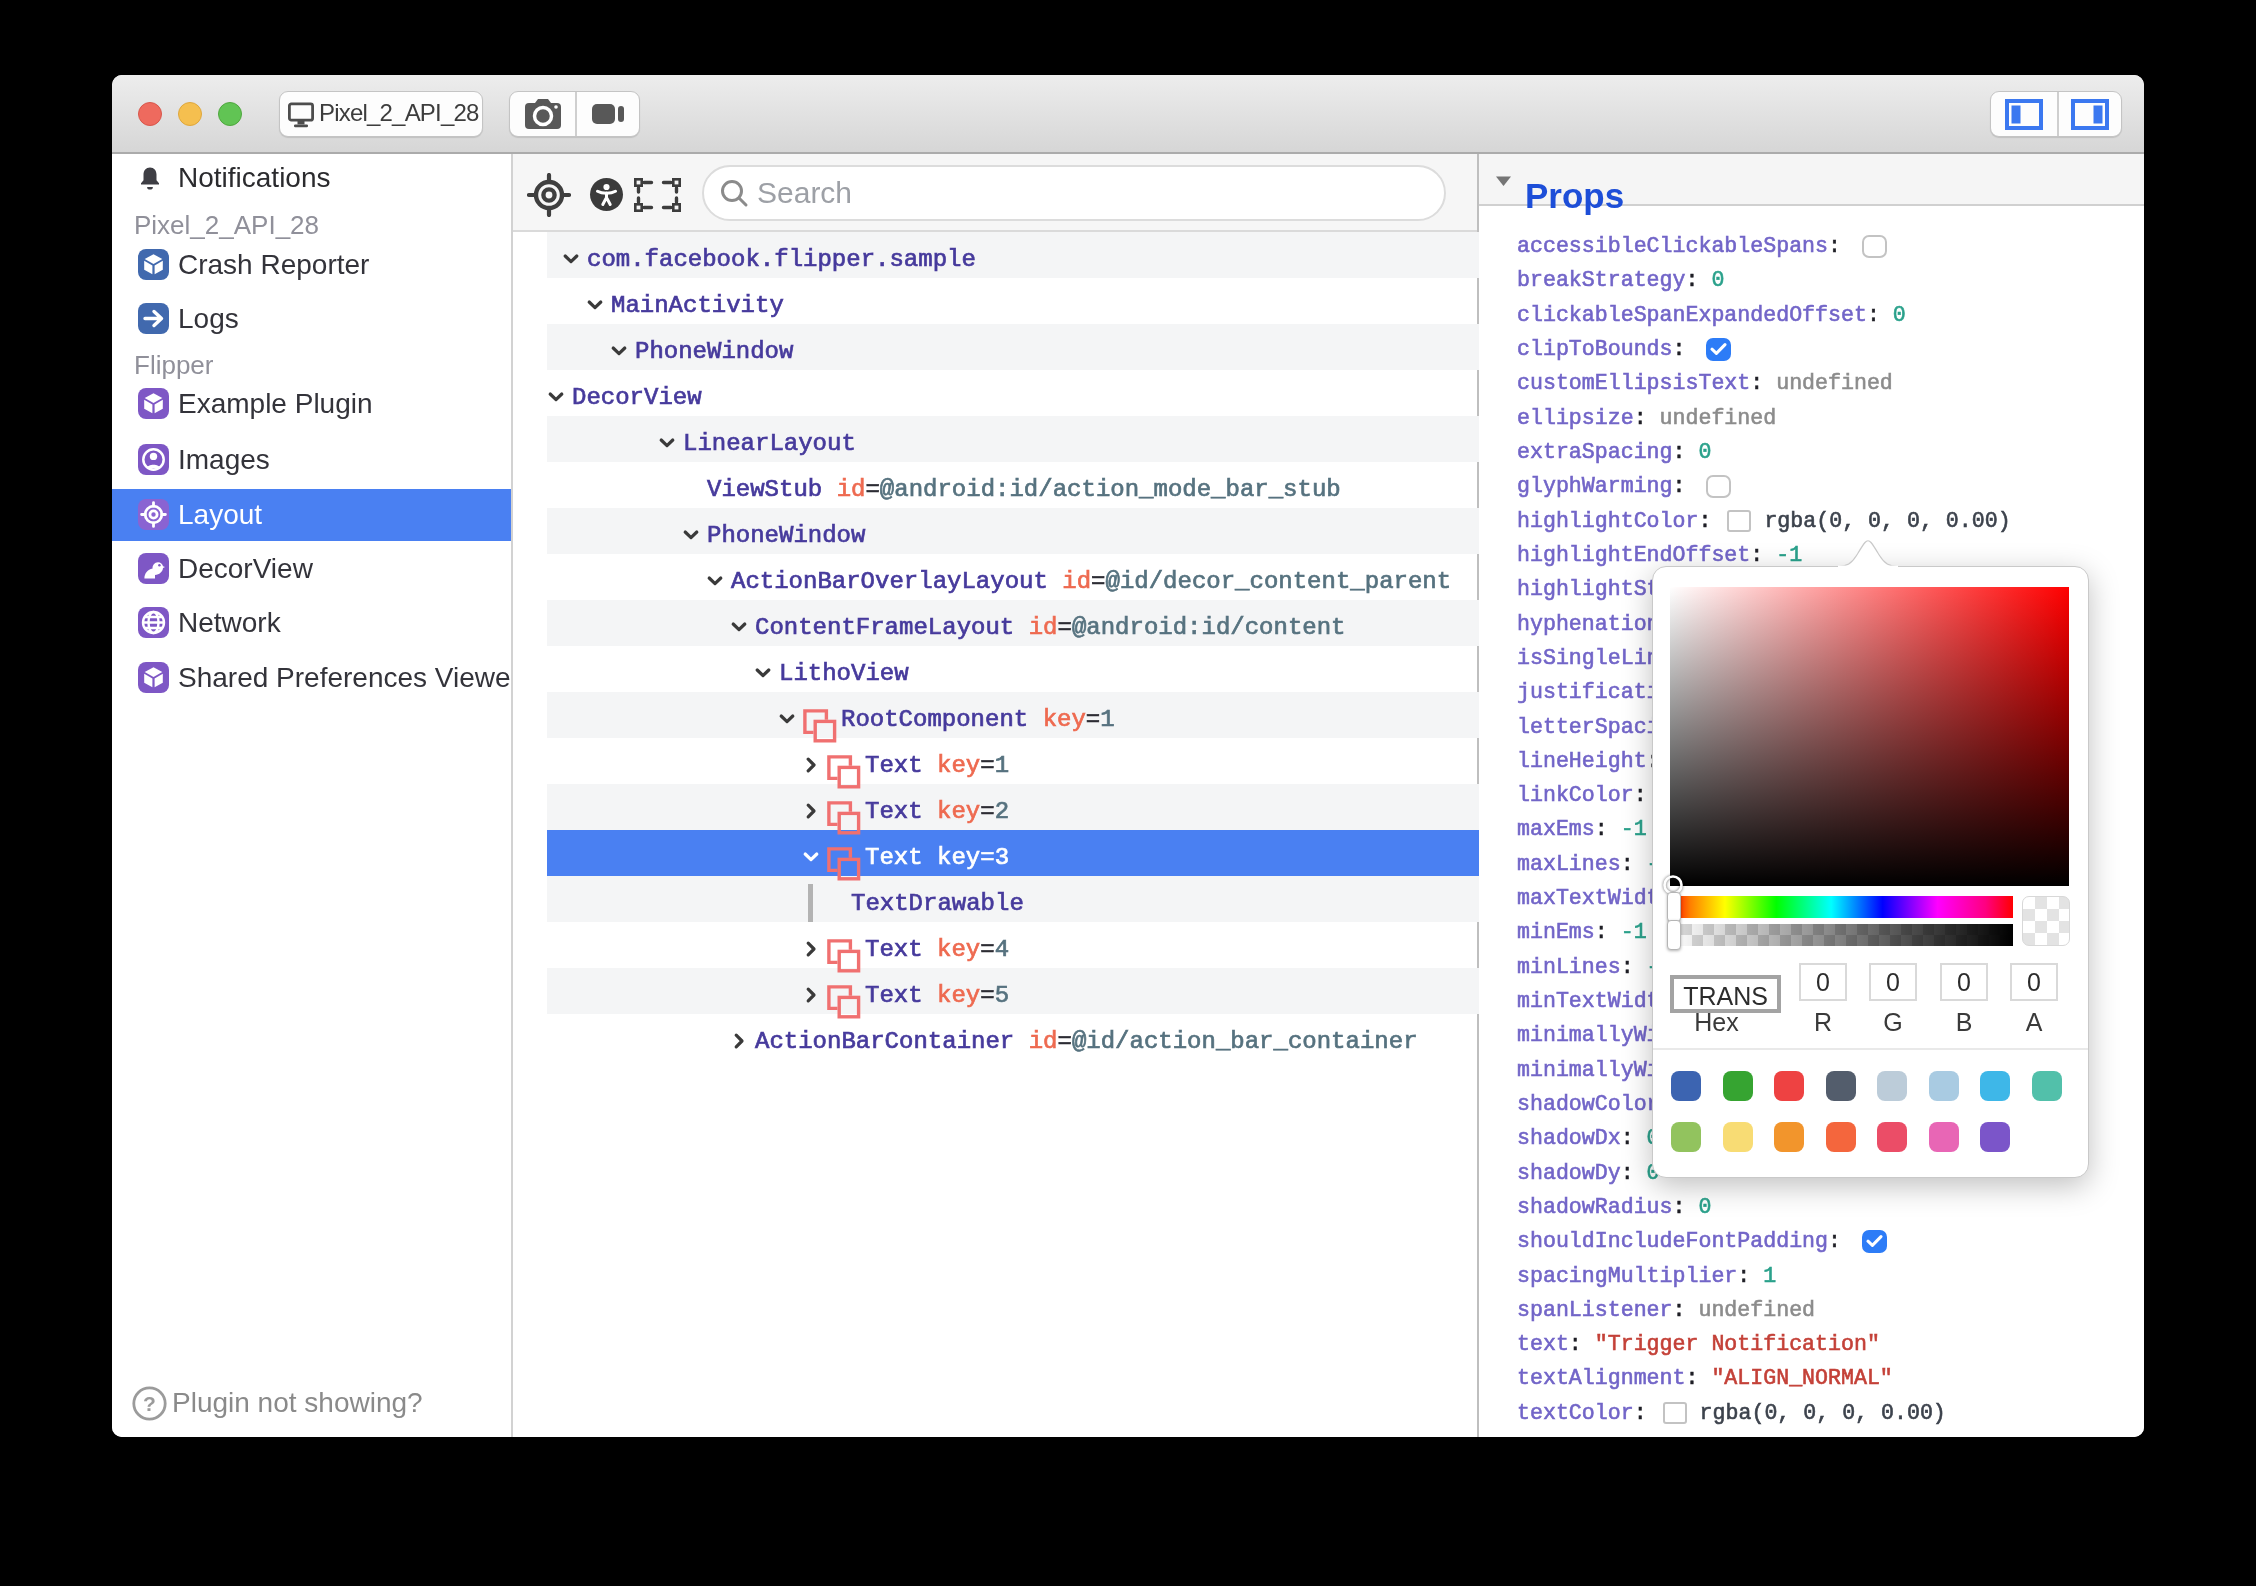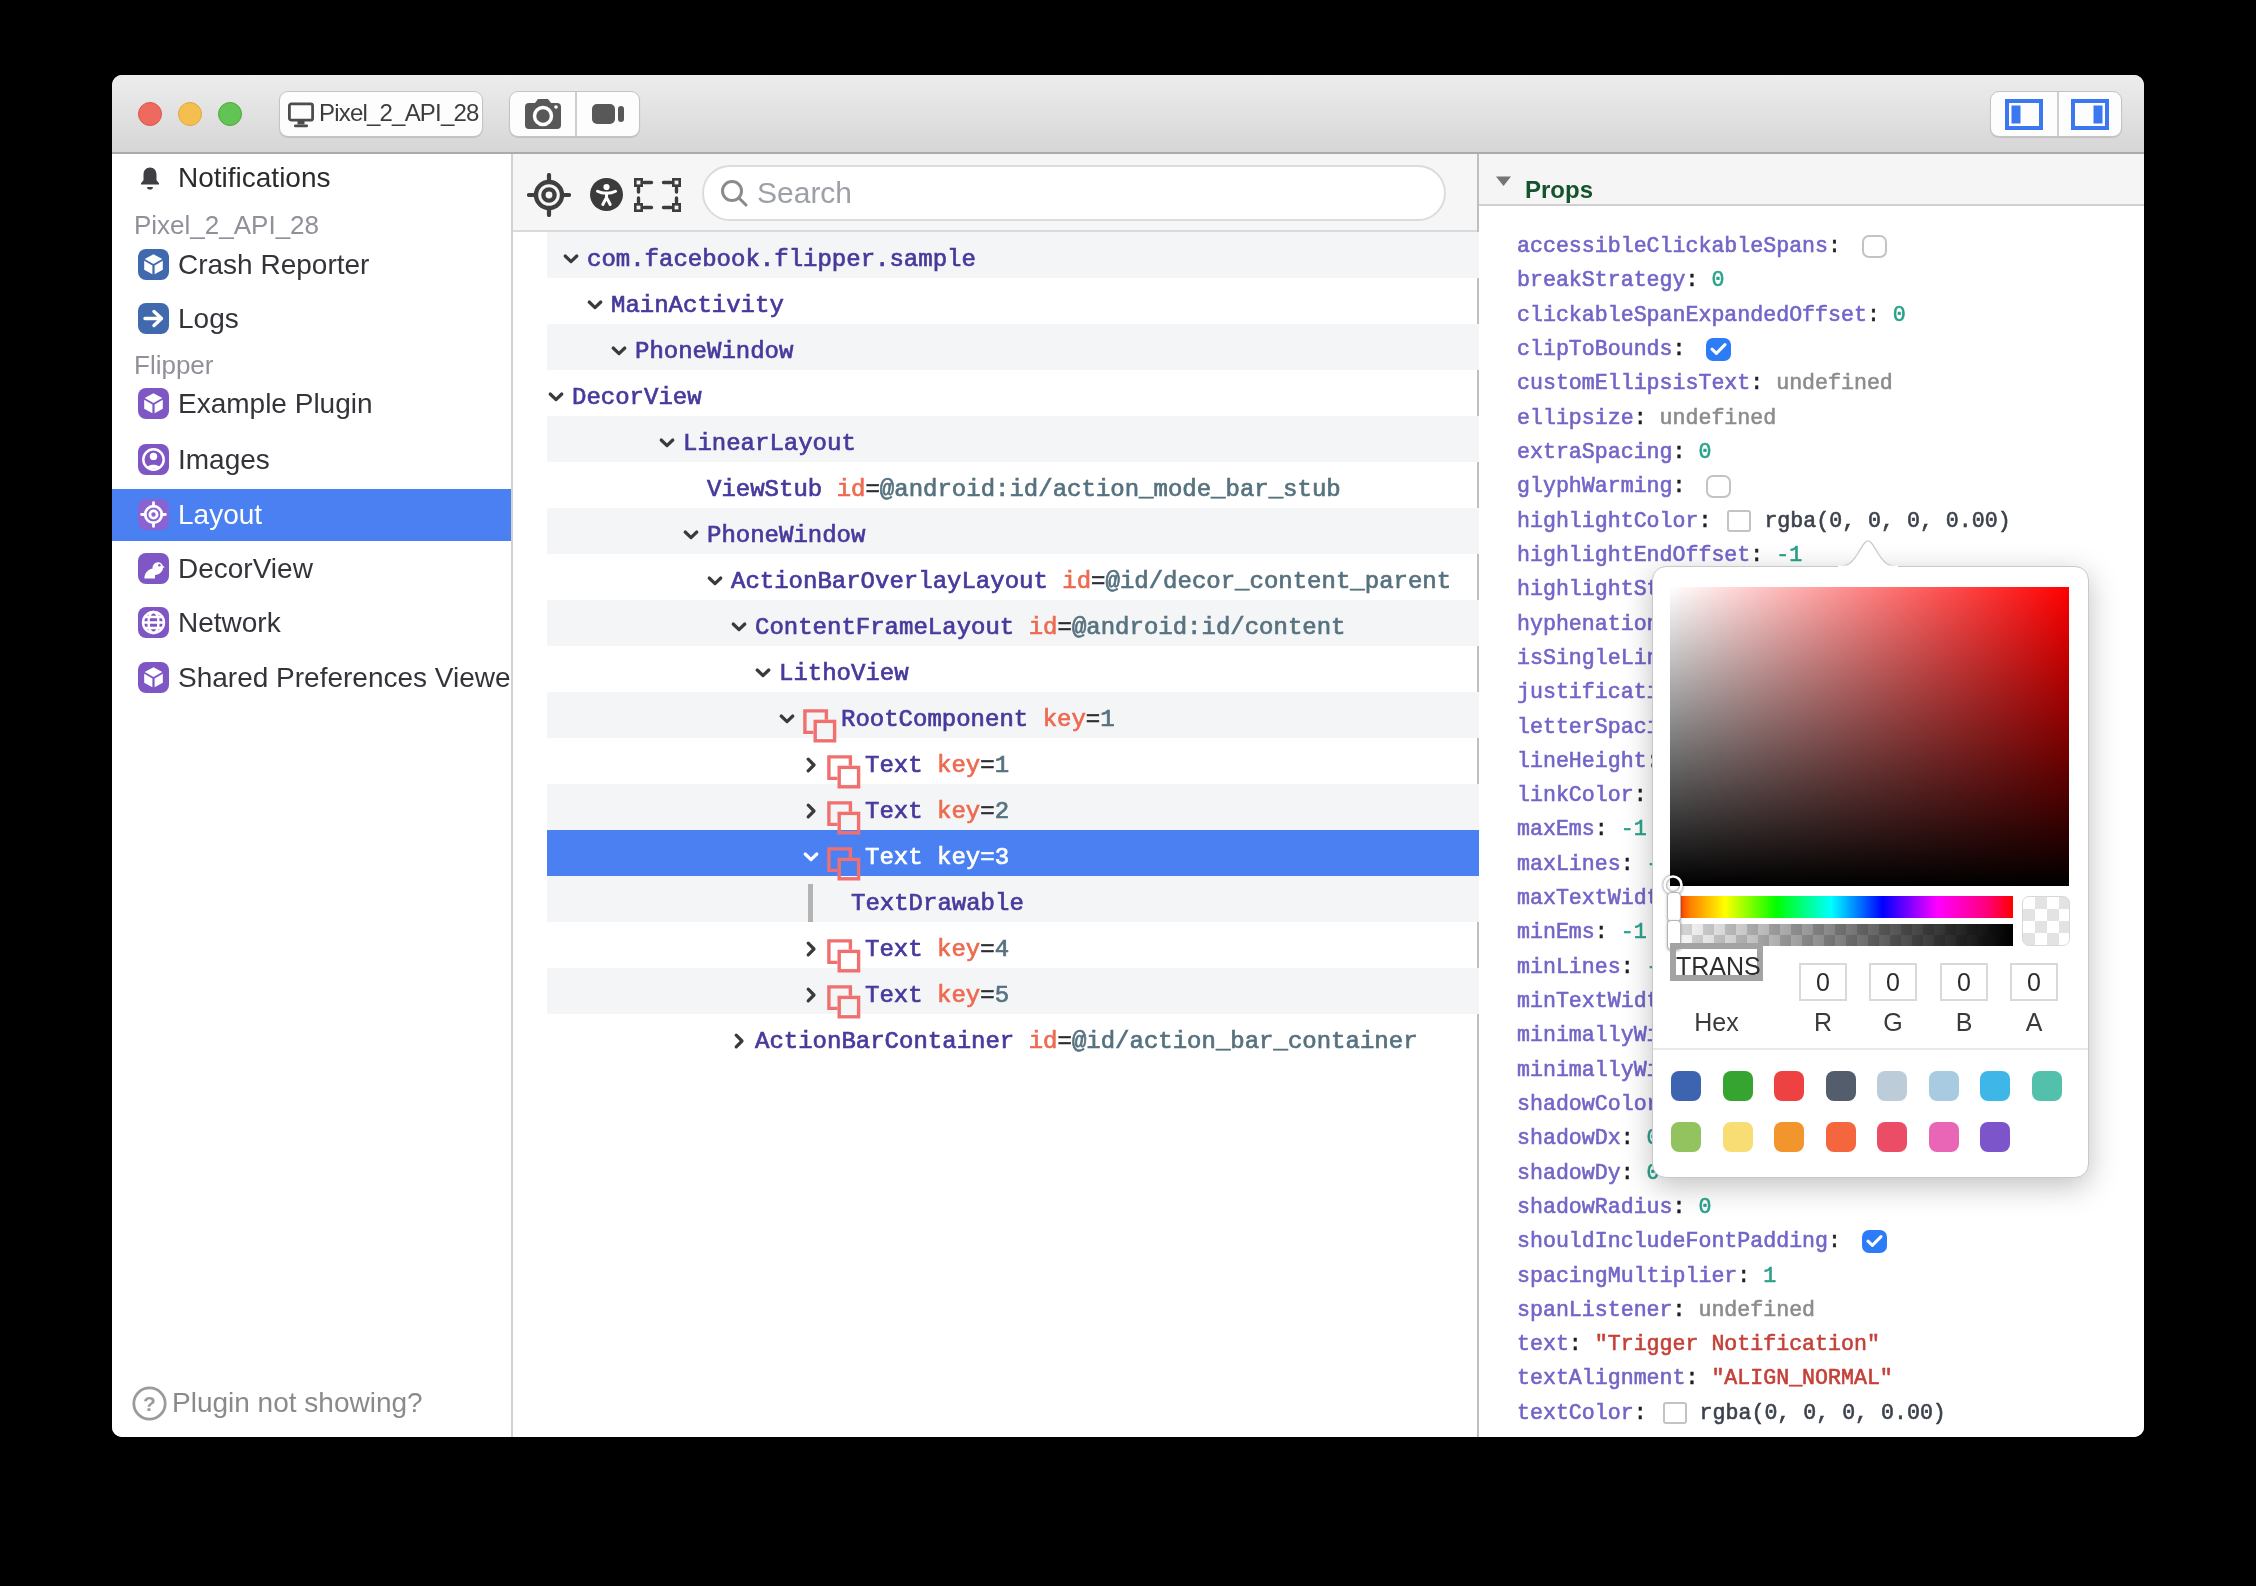--- a/index.html
+++ b/index.html
@@ -359,21 +359,21 @@
           </svg>
           <span class="name">ActionBarContainer <span class="attr">id</span><span class="eq">=</span><span class="val">@id/action_bar_container</span></span>
         </div>
     </div>
   </div>
   <div id="props">
     <div id="phead">
       <svg width="17" height="12" viewBox="0 0 17 12" style="position:absolute;left:16px;top:21px">
           <path d="M1,1.5 H16 L8.5,11 Z" fill="#757575"></path>
         </svg>
-      <span style="position:absolute;left:46px;top:10px;line-height:51px;font-size:24px;font-weight:bold;color:#14532d">Props</span>
+      <span style="position:absolute;left:46px;top:16px;line-height:51px;font-size:35px;font-weight:bold;color:#1d4ed8">Props</span>
     </div>
     <div id="prows">
       <div class="prow">
           <span class="pn">accessibleClickableSpans</span>
           <span class="pc">:</span>
           <div class="cb"></div>
         </div>
       <div class="prow">
           <span class="pn">breakStrategy</span>
           <span class="pc">:</span>
@@ -562,21 +562,21 @@
   <div style="position:absolute;left:17px;top:20px;width:399px;height:299px;background:linear-gradient(to top,#000,rgba(0,0,0,0)),linear-gradient(to right,#fff,#f00);"></div>
   <svg width="24" height="24" viewBox="0 0 24 24" style="position:absolute;left:8px;top:306px">
       <circle cx="12" cy="12" r="8.5" fill="none" stroke="#fff" stroke-width="2.6" style="filter:drop-shadow(0 0 1.5px rgba(0,0,0,0.6))"></circle>
     </svg>
   <div style="position:absolute;left:17px;top:329px;width:343px;height:22px;background:linear-gradient(to right,#f00,#ff8000 6%,#ff0 16%,#0f0 31%,#0ff 47%,#00f 62%,#f0f 78%,#ff0080 92%,#f00);"></div>
   <div style="position:absolute;left:14px;top:325px;width:14px;height:30px;background:#fff;border:1px solid #b5b5b5;border-radius:4px;box-sizing:border-box;box-shadow:0 1px 3px rgba(0,0,0,0.3);"></div>
   <div style="position:absolute;left:17px;top:357px;width:343px;height:22px;background:conic-gradient(#dcdcdc 25%,#fff 0 50%,#dcdcdc 0 75%,#fff 0) 0 0/22px 22px;"></div>
   <div style="position:absolute;left:17px;top:357px;width:343px;height:22px;background:linear-gradient(to right,rgba(0,0,0,0),#000);"></div>
   <div style="position:absolute;left:14px;top:353px;width:14px;height:30px;background:#fff;border:1px solid #b5b5b5;border-radius:4px;box-sizing:border-box;box-shadow:0 1px 3px rgba(0,0,0,0.3);"></div>
   <div style="position:absolute;left:369px;top:329px;width:48px;height:50px;border-radius:7px;border:1px solid #d8d8d8;box-sizing:border-box;background:conic-gradient(#e3e3e3 25%,#fff 0 50%,#e3e3e3 0 75%,#fff 0) 0 0/24px 24px;"></div>
-  <div style="position:absolute;left:17px;top:376px;width:93px;height:38px;border:6px solid #a3a3a3;box-sizing:border-box;text-align:center;line-height:34px;font-size:25px;color:#2c2c2c;">TRANS</div>
+  <div style="position:absolute;left:17px;top:408px;width:111px;height:38px;border:4px solid #a3a3a3;box-sizing:border-box;text-align:center;line-height:34px;font-size:25px;color:#2c2c2c;">TRANS</div>
   <div style="position:absolute;left:146px;top:396px;width:48px;height:38px;border:2px solid #d9d9d9;box-sizing:border-box;text-align:center;line-height:34px;font-size:25px;color:#2c2c2c;">0</div>
   <div style="position:absolute;left:216px;top:396px;width:48px;height:38px;border:2px solid #d9d9d9;box-sizing:border-box;text-align:center;line-height:34px;font-size:25px;color:#2c2c2c;">0</div>
   <div style="position:absolute;left:287px;top:396px;width:48px;height:38px;border:2px solid #d9d9d9;box-sizing:border-box;text-align:center;line-height:34px;font-size:25px;color:#2c2c2c;">0</div>
   <div style="position:absolute;left:357px;top:396px;width:48px;height:38px;border:2px solid #d9d9d9;box-sizing:border-box;text-align:center;line-height:34px;font-size:25px;color:#2c2c2c;">0</div>
   <div style="position:absolute;left:17px;top:441px;width:93px;text-align:center;font-size:25px;color:#3a3a3a;">Hex</div>
   <div style="position:absolute;left:146px;top:441px;width:48px;text-align:center;font-size:25px;color:#3a3a3a;">R</div>
   <div style="position:absolute;left:216px;top:441px;width:48px;text-align:center;font-size:25px;color:#3a3a3a;">G</div>
   <div style="position:absolute;left:287px;top:441px;width:48px;text-align:center;font-size:25px;color:#3a3a3a;">B</div>
   <div style="position:absolute;left:357px;top:441px;width:48px;text-align:center;font-size:25px;color:#3a3a3a;">A</div>
   <div style="position:absolute;left:0;top:481px;width:100%;height:1.5px;background:#e9e9e9;"></div>

